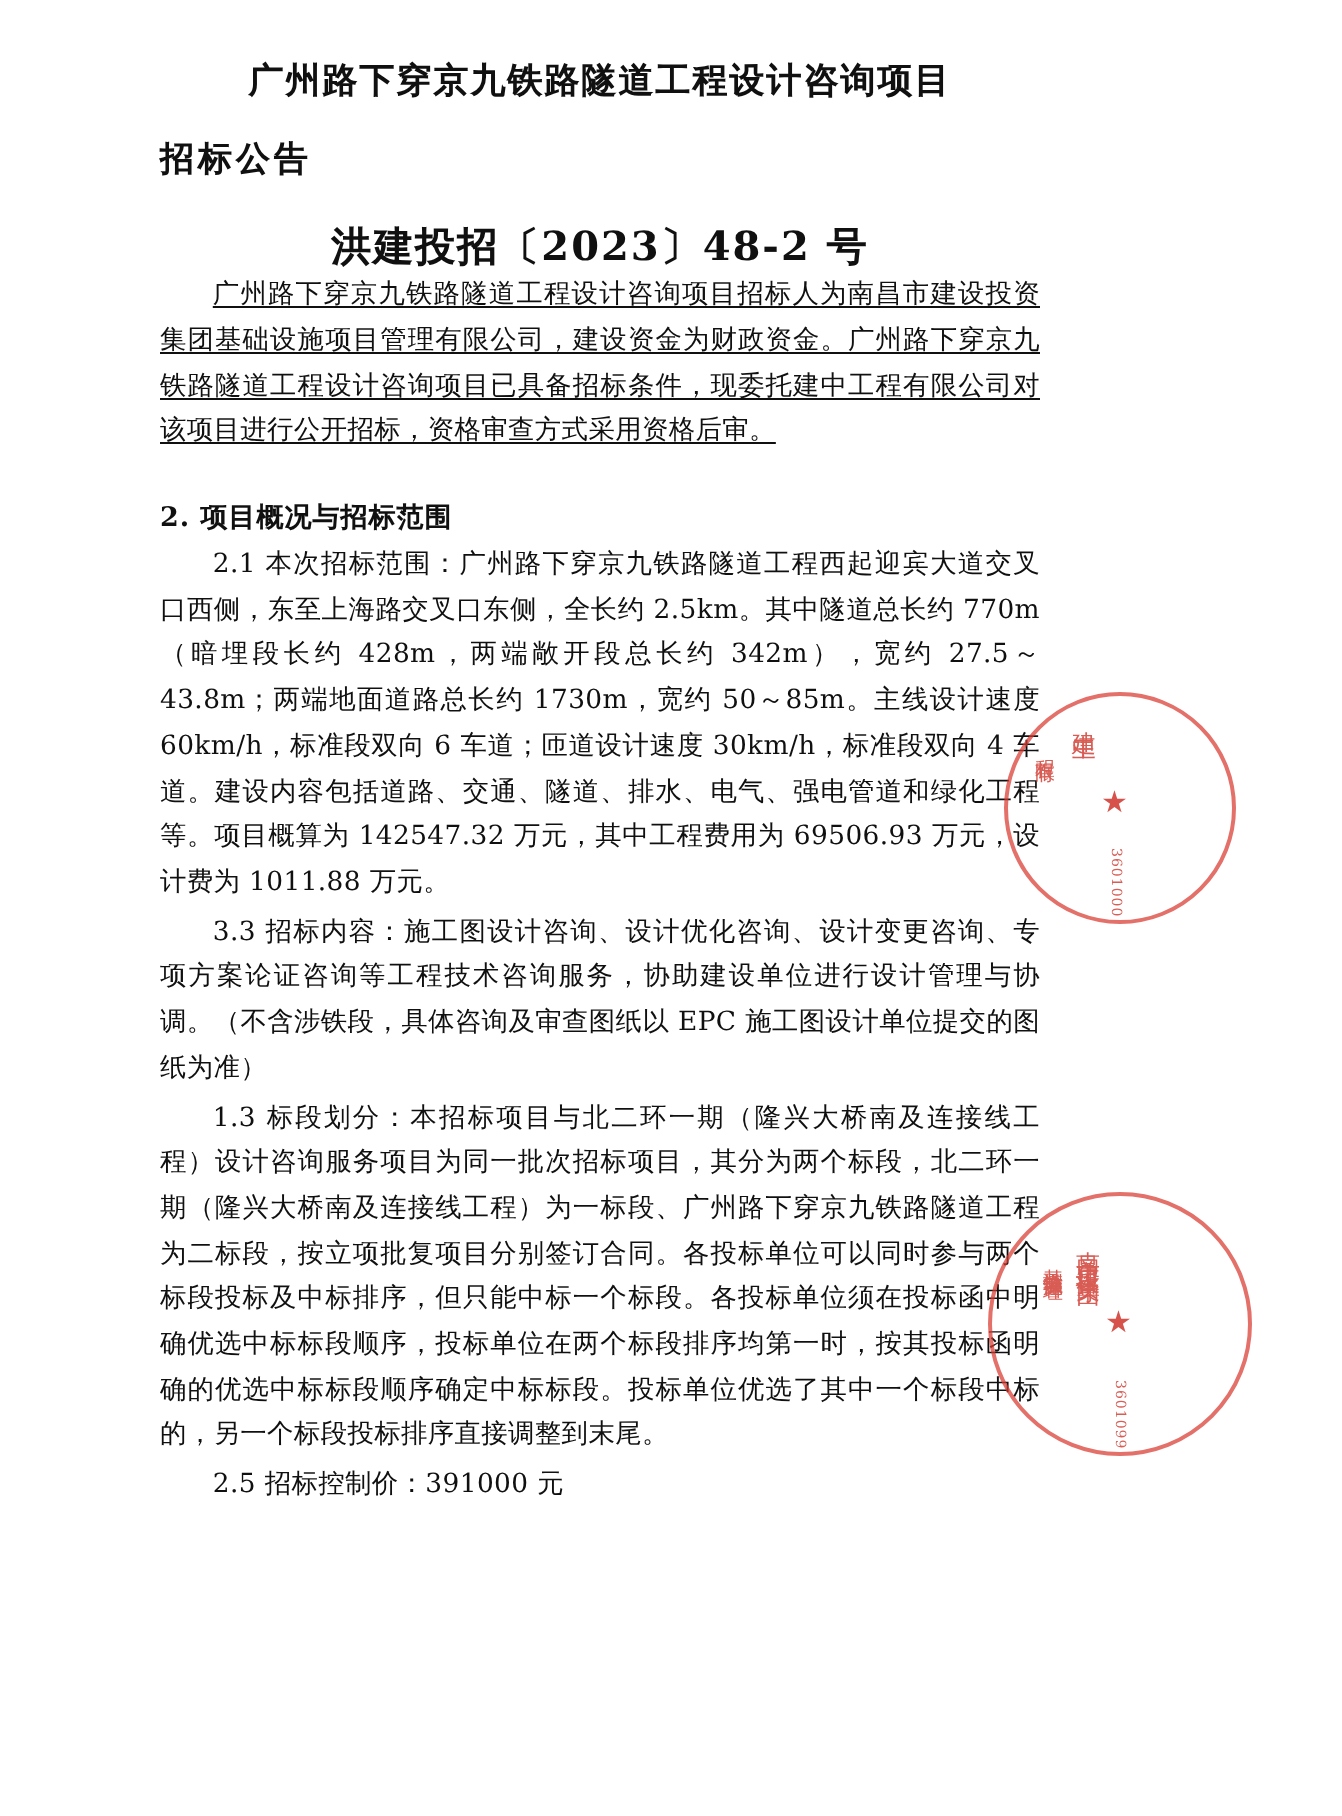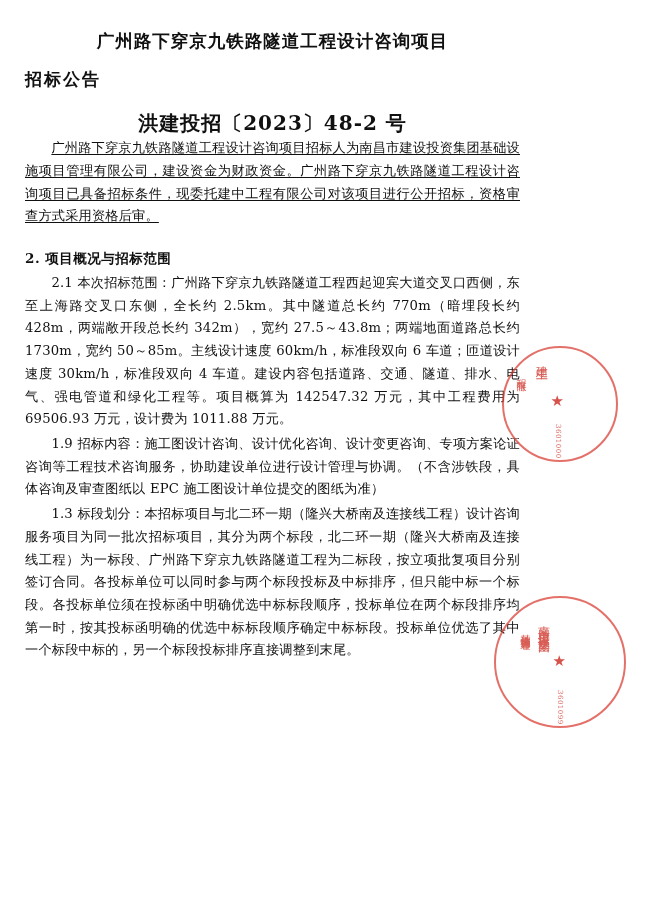--- a/index.html
+++ b/index.html
@@ -13,21 +13,21 @@
     font-family: "DejaVu Serif", "Liberation Serif", serif;
     color: #101010;
     position: relative;
     overflow: hidden;
   }
   .page {
     position: relative;
     width: 572px;
     height: 908px;
     box-sizing: border-box;
-    padding: 22px 52px 0 25px;
+    padding: 22px 52px 0 80px;
   }
   .doc-title {
     text-align: center;
     font-size: 17.5px;
     font-weight: bold;
     letter-spacing: 1px;
     line-height: 1.5;
     margin: 6px 0 0 0;
   }
   .doc-subtitle {
@@ -130,22 +130,23 @@
 <div class="page">
 
   <div class="doc-title">广州路下穿京九铁路隧道工程设计咨询项目</div>
   <div class="doc-subtitle">招标公告</div>
   <div class="doc-number">洪建投招〔2023〕48-2 号</div>
 
   <p class="para u">广州路下穿京九铁路隧道工程设计咨询项目招标人为南昌市建设投资集团基础设施项目管理有限公司，建设资金为财政资金。广州路下穿京九铁路隧道工程设计咨询项目已具备招标条件，现委托建中工程有限公司对该项目进行公开招标，资格审查方式采用资格后审。</p>
 
   <div class="section-heading">2. 项目概况与招标范围</div>
   <p class="para">2.1 本次招标范围：广州路下穿京九铁路隧道工程西起迎宾大道交叉口西侧，东至上海路交叉口东侧，全长约 2.5km。其中隧道总长约 770m（暗埋段长约 428m，两端敞开段总长约 342m），宽约 27.5～43.8m；两端地面道路总长约 1730m，宽约 50～85m。主线设计速度 60km/h，标准段双向 6 车道；匝道设计速度 30km/h，标准段双向 4 车道。建设内容包括道路、交通、隧道、排水、电气、强电管道和绿化工程等。项目概算为 142547.32 万元，其中工程费用为 69506.93 万元，设计费为 1011.88 万元。</p>
-  <p class="para">1.9 招标内容：施工图设计咨询、设计优化咨询、设计变更咨询、专项方案论证咨询等工程技术咨询服务，协助建设单位进行设计管理与协调。（不含涉铁段，具体咨询及审查图纸以 EPC 施工图设计单位提交的图纸为准）</p>
+  <p class="para">3.3 招标内容：施工图设计咨询、设计优化咨询、设计变更咨询、专项方案论证咨询等工程技术咨询服务，协助建设单位进行设计管理与协调。（不含涉铁段，具体咨询及审查图纸以 EPC 施工图设计单位提交的图纸为准）</p>
   <p class="para">1.3 标段划分：本招标项目与北二环一期（隆兴大桥南及连接线工程）设计咨询服务项目为同一批次招标项目，其分为两个标段，北二环一期（隆兴大桥南及连接线工程）为一标段、广州路下穿京九铁路隧道工程为二标段，按立项批复项目分别签订合同。各投标单位可以同时参与两个标段投标及中标排序，但只能中标一个标段。各投标单位须在投标函中明确优选中标标段顺序，投标单位在两个标段排序均第一时，按其投标函明确的优选中标标段顺序确定中标标段。投标单位优选了其中一个标段中标的，另一个标段投标排序直接调整到末尾。</p>
+  <p class="para">2.5 招标控制价：391000 元</p>
 
   <div class="seal seal-1"></div>
   <div class="seal-text seal-text-1">建中工</div>
   <div class="seal-text seal-text-1b">程有限</div>
   <div class="seal-star star-1">★</div>
   <div class="seal-num seal-num-1">3601000</div>
 
   <div class="seal seal-2"></div>
   <div class="seal-text seal-text-2">南昌市建设投资集团</div>
   <div class="seal-text seal-text-2b">基础设施项目管理</div>

